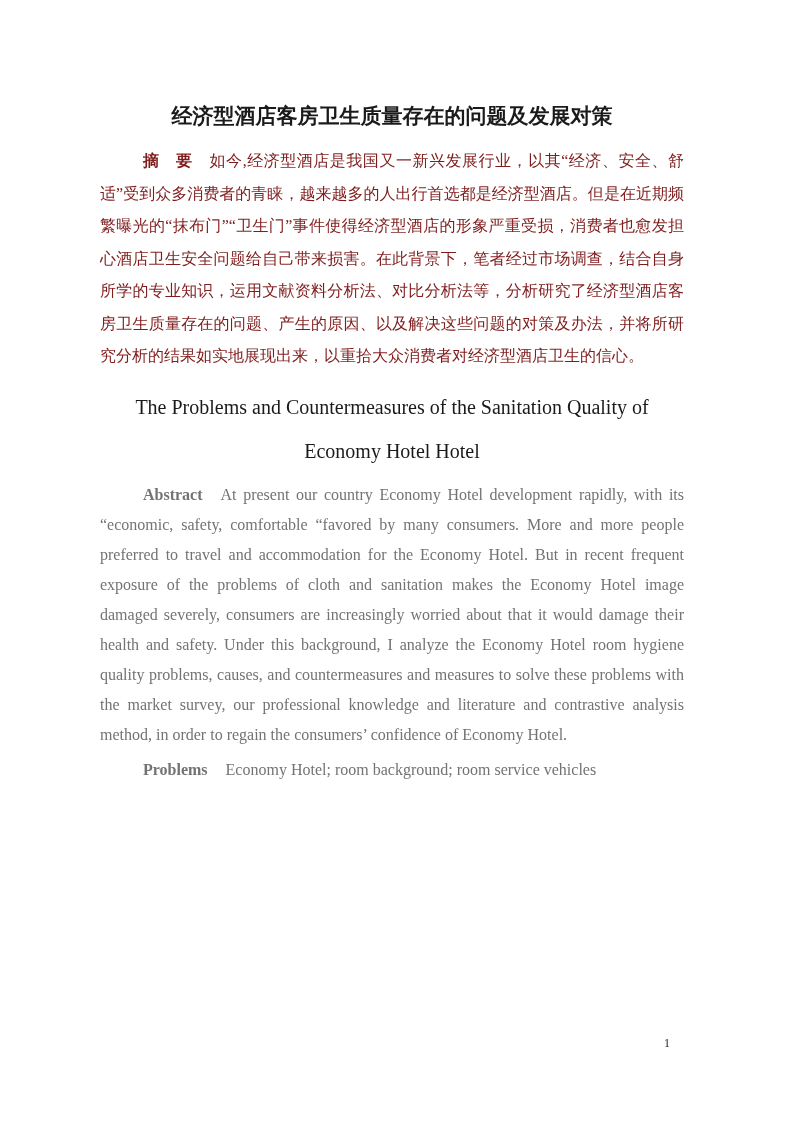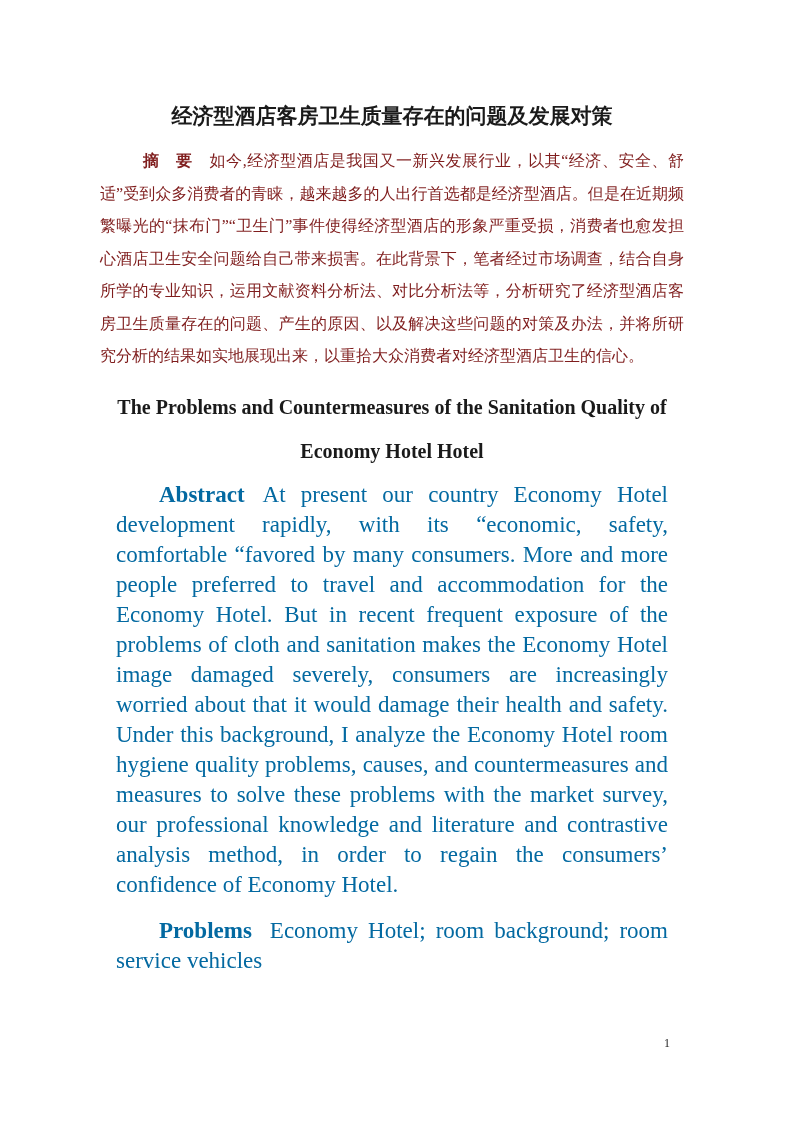--- a/index.html
+++ b/index.html
@@ -53,36 +53,36 @@
   .zh-label {
     font-family: "Liberation Sans", "DejaVu Sans", sans-serif;
     font-weight: bold;
     margin-right: 17px;
   }
 
   
   .en-title {
     margin: 12px 0 0 0;
     font-family: "Liberation Serif", "DejaVu Serif", serif;
-    font-weight: bold;
+    font-weight: normal;
     font-size: 20px;
     line-height: 44px;
     text-align: center;
     color: #1a1a1a;
   }
   .en-title-line { display: block; }
 
   
   .en-para {
-    margin: 16px;
+    margin: 0;
     font-family: "Liberation Serif", "DejaVu Serif", serif;
-    font-size: 23px;
+    font-size: 16px;
     line-height: 30px;
     text-align: justify;
-    color: #0369a1;
+    color: #737373;
   }
   .en-abstract {
     margin-top: 7px;
     text-indent: 43px;
   }
   .en-keywords {
     margin-top: 5px;
     text-indent: 43px;
   }
   .en-label {

